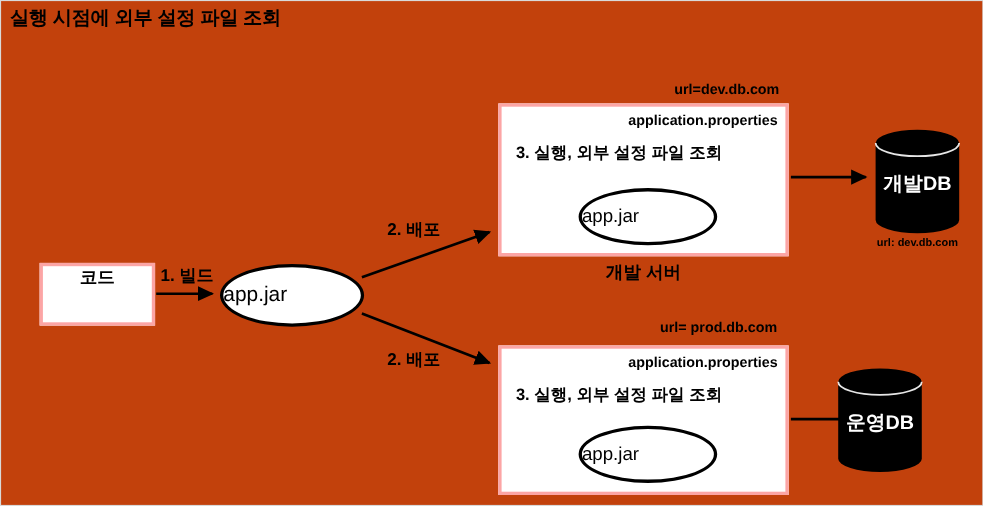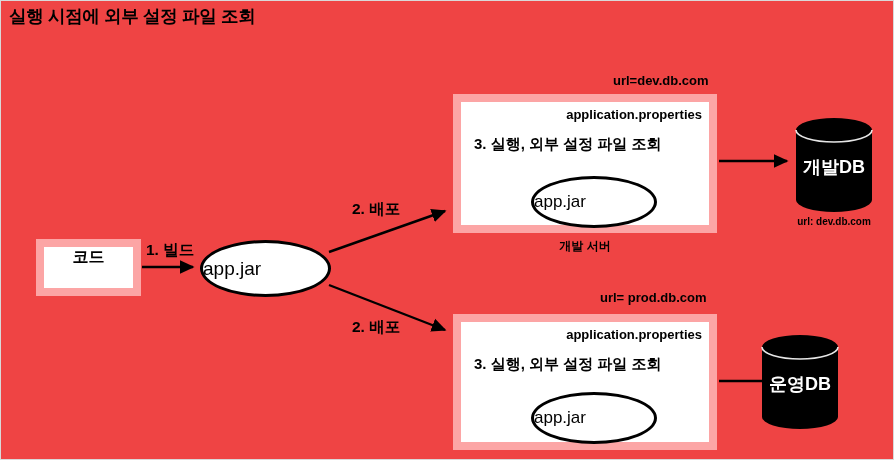--- a/index.html
+++ b/index.html
@@ -1,30 +1,30 @@
 <!DOCTYPE html>
 <html><head>
 <meta charset="utf-8">
 <style>
   * { box-sizing: border-box; }
   html, body { margin: 0; padding: 0; background: #fff; }
   .canvas {
     position: relative; width: 894px; height: 460px;
-    background: #ef4444; color: #000;
+    background: #c2410c; color: #000;
     font-family: "Liberation Sans", sans-serif;
     overflow: hidden; border: 1px solid #d9d9d9;
   }
   .title {
     position: absolute; left: 8px; top: 3px;
     font-size: 17.5px; font-weight: 700; letter-spacing: -0.3px;
   }
   .arrows { position: absolute; left: 0; top: 0; pointer-events: none; }
 
   .box {
-    position: absolute; border: 8px solid #fca5a5; background: #fff;
+    position: absolute; border: 3px solid #fca5a5; background: #fff;
   }
   .code-box {
     left: 35px; top: 238px; width: 105px; height: 57px;
     display: flex; justify-content: center;
     font-size: 16px; font-weight: 700;
   }
   .ellipse {
     position: absolute; border: 3px solid #000; border-radius: 50%;
     background: #fff; display: flex; align-items: center; 
     font-weight: 400;
@@ -44,21 +44,21 @@
   .inner-jar { width: 126px; height: 52px; left: 70px; font-size: 17px; }
   .inner-jar-dev { top: 74px; }
   .inner-jar-prod { top: 70px; }
 
   .url-label { position: absolute; font-size: 13px; font-weight: 700; }
   .dev-url { left: 612px; top: 72px; }
   .prod-url { left: 599px; top: 289px; }
 
   .caption {
     position: absolute; left: 452px; top: 237px; width: 264px;
-    text-align: center; font-size: 12px; font-weight: 700;
+    text-align: center; font-size: 16px; font-weight: 700;
   }
 
   .db { position: absolute; width: 78px; height: 96px; }
   .db-dev { left: 794px; top: 116px; }
   .db-prod { left: 760px; top: 333px; }
   .db-label {
     position: absolute; left: 0; top: 38px; width: 100%;
     text-align: center; color: #fff; font-weight: 700; font-size: 18px;
   }
   .db-url { position: absolute; font-size: 10px; font-weight: 700; text-align: center; }

